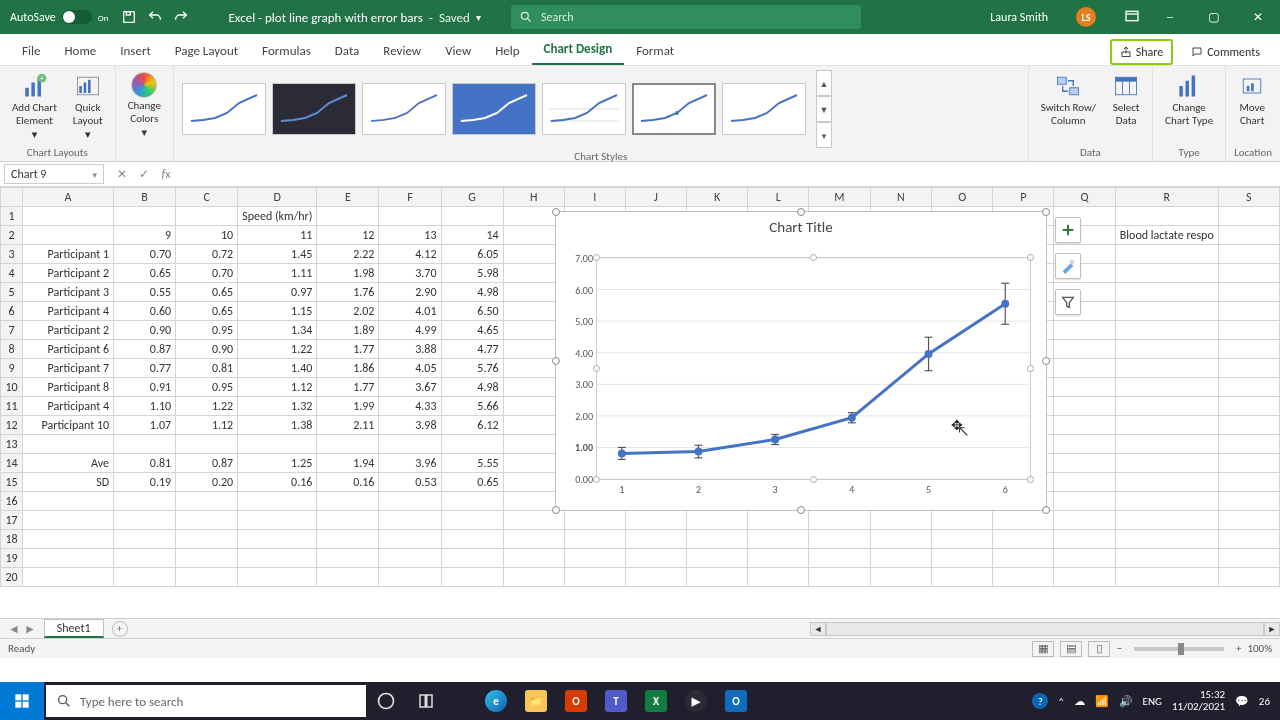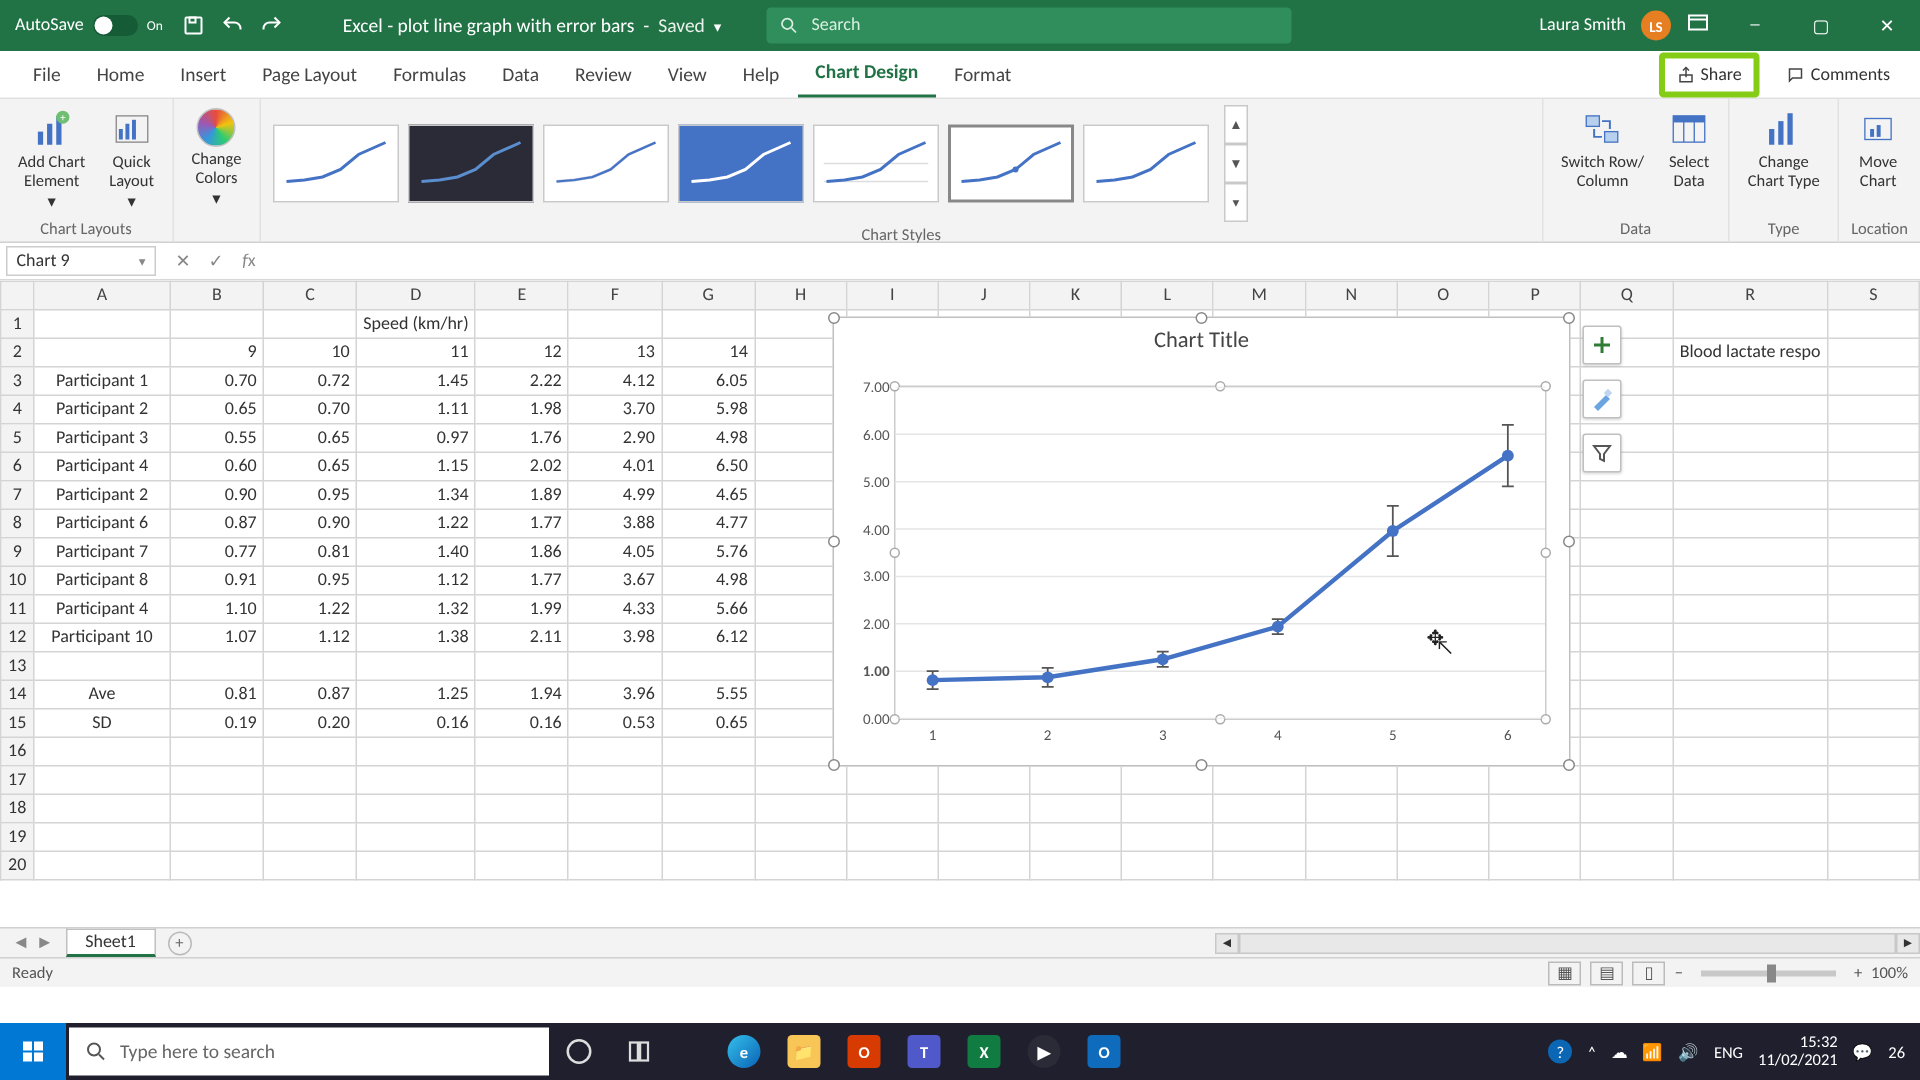--- a/index.html
+++ b/index.html
@@ -8,31 +8,31 @@
   
   .titlebar { height:34px; background:#217346; display:flex; align-items:center; color:#fff; }
   .titlebar .autosave { display:flex; align-items:center; gap:6px; margin-left:10px; font-size:12px; }
   .toggle { width:30px; height:14px; border-radius:7px; background:#155c36; display:flex; align-items:center; padding:1px; }
   .toggle .knob { width:12px; height:12px; border-radius:50%; background:#fff; }
   .title-icons { display:flex; gap:10px; margin-left:12px; align-items:center; }
   .title-icons svg, .title-icons span { width:16px; height:16px; }
   .doc-title { margin-left:40px; font-size:13px; display:flex; align-items:center; gap:6px; }
   .doc-title .saved { opacity:.9; }
   .searchbox { margin-left:30px; width:350px; height:24px; background:#2f8e5b; border-radius:3px; display:flex; align-items:center; padding:0 8px; gap:8px; color:#d8efe1; }
-  .userblock { display:flex; align-items:center; gap:10px; margin-left:auto; margin-right:8px; }
+  .userblock { display:flex; align-items:center; gap:28px; margin-left:auto; margin-right:8px; }
   .avatar { width:20px; height:20px; border-radius:50%; background:#e67e22; color:#fff; display:flex; align-items:center; justify-content:center; font-size:10px; font-weight:600; }
   .wincontrols { display:flex; }
   .wincontrols div { width:44px; height:34px; display:flex; align-items:center; justify-content:center; }
 
   
   .ribbon-tabs { height:32px; background:#fff; display:flex; align-items:flex-end; padding-left:10px; gap:0; border-bottom:1px solid #e1e1e1; }
   .tab { padding:6px 12px 7px; font-size:13px; color:#444; cursor:pointer; }
   .tab.active { color:#217346; border-bottom:2px solid #217346; font-weight:600; }
   .ribbon-right { margin-left:auto; display:flex; gap:10px; margin-right:12px; align-items:center; }
-  .rightbtn { display:flex; align-items:center; gap:4px; padding:4px 8px; border:4px solid #84cc16; border-radius:3px; color:#333; font-size:12px; }
+  .rightbtn { display:flex; align-items:center; gap:4px; padding:4px 8px; border:2px solid #84cc16; border-radius:3px; color:#333; font-size:12px; }
 
   
   .ribbon { height:96px; background:#f3f3f3; display:flex; border-bottom:1px solid #d0d0d0; }
   .group { border-right:1px solid #e1e1e1; padding:4px 8px 2px; display:flex; flex-direction:column; justify-content:space-between; }
   .group-body { display:flex; gap:8px; align-items:flex-start; }
   .group-label { text-align:center; font-size:11px; color:#666; padding-top:2px; }
   .vbutton { display:flex; flex-direction:column; align-items:center; justify-content:center; gap:2px; font-size:11px; text-align:center; line-height:1.15; padding:2px 4px; cursor:pointer; }
   .vbutton svg { width:28px; height:28px; }
   .chartstyles-wrap { flex:1; }
   .chartstyles { display:flex; gap:6px; align-items:center; }
@@ -49,21 +49,21 @@
   .fx-controls { display:flex; gap:6px; align-items:center; color:#888; padding:0 6px; }
   .fx-controls span { width:16px; text-align:center; }
   .formula-input { flex:1; height:20px; border:none; font-size:12px; padding:0 4px; }
 
   
   .grid { position:relative; height:431px; background:#fff; overflow:hidden; }
   table.sheet { border-collapse:collapse; table-layout:fixed; font-size:12px; }
   table.sheet td, table.sheet th { border:1px solid #d4d4d4; height:19px; padding:0 4px; text-align:right; overflow:hidden; white-space:nowrap; }
   table.sheet th { background:#f3f3f3; font-weight:normal; text-align:center; color:#444; }
   table.sheet td.rowhdr { background:#f3f3f3; text-align:center; width:22px; }
-  table.sheet td.textcell { text-align:center; }
+  table.sheet td.textcell { text-align:right; }
   .col-A { width:92px; } .col-N { width:64px; }
   .corner { width:22px; background:#f3f3f3; }
 
   
   .chart-obj { position:absolute; left:555px; top:24px; width:492px; height:300px; background:#fff; border:1px solid #bfbfbf; }
   .chart-handles div { position:absolute; width:8px; height:8px; background:#fff; border:1px solid #888; border-radius:50%; }
   .chart-title { text-align:center; font-size:15px; color:#444; padding-top:6px; }
   .plot-area { position:absolute; left:40px; top:45px; right:15px; bottom:30px; border:1px solid #ccc; }
   .plot-handles div { position:absolute; width:7px; height:7px; background:#fff; border:1px solid #aaa; border-radius:50%; }
   svg.plot-svg { position:absolute; left:0; top:0; width:100%; height:100%; }

